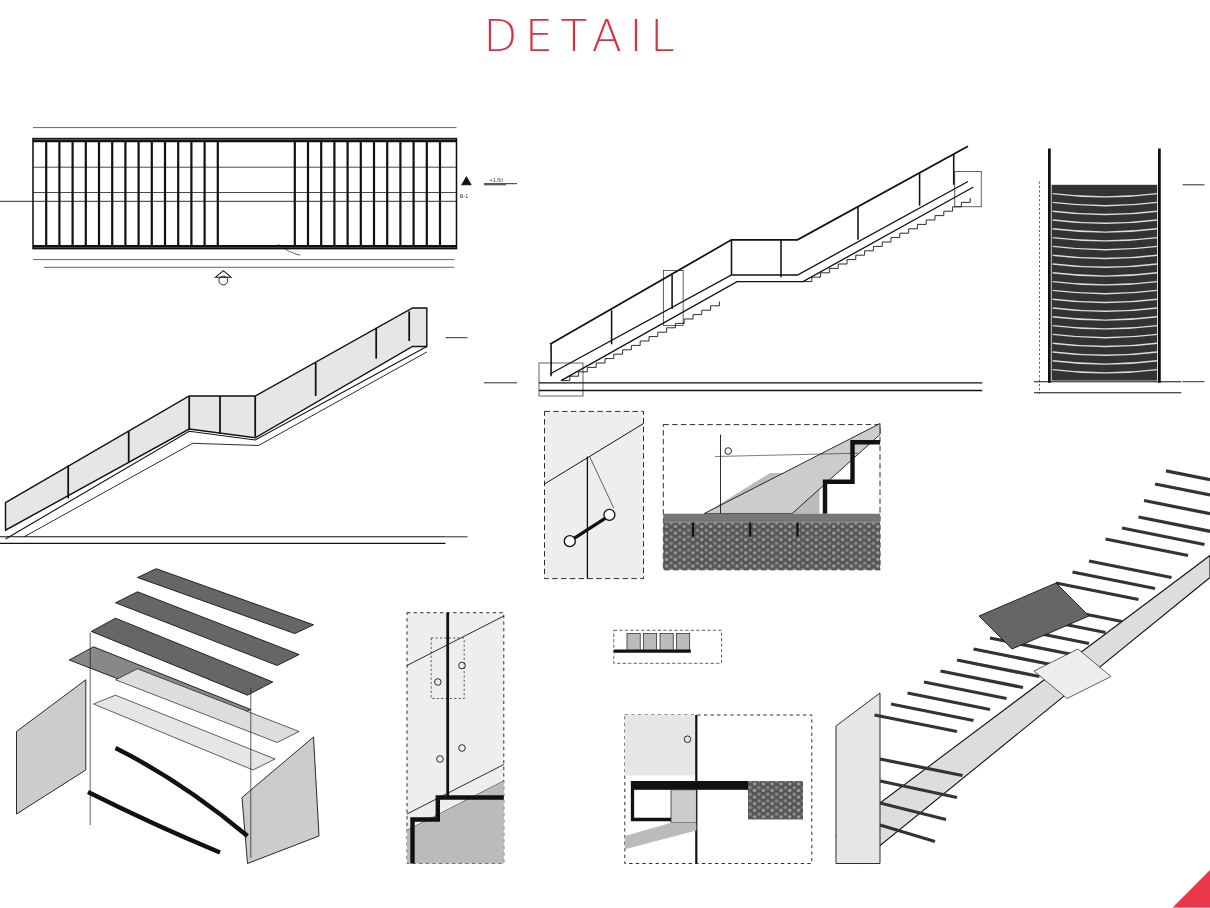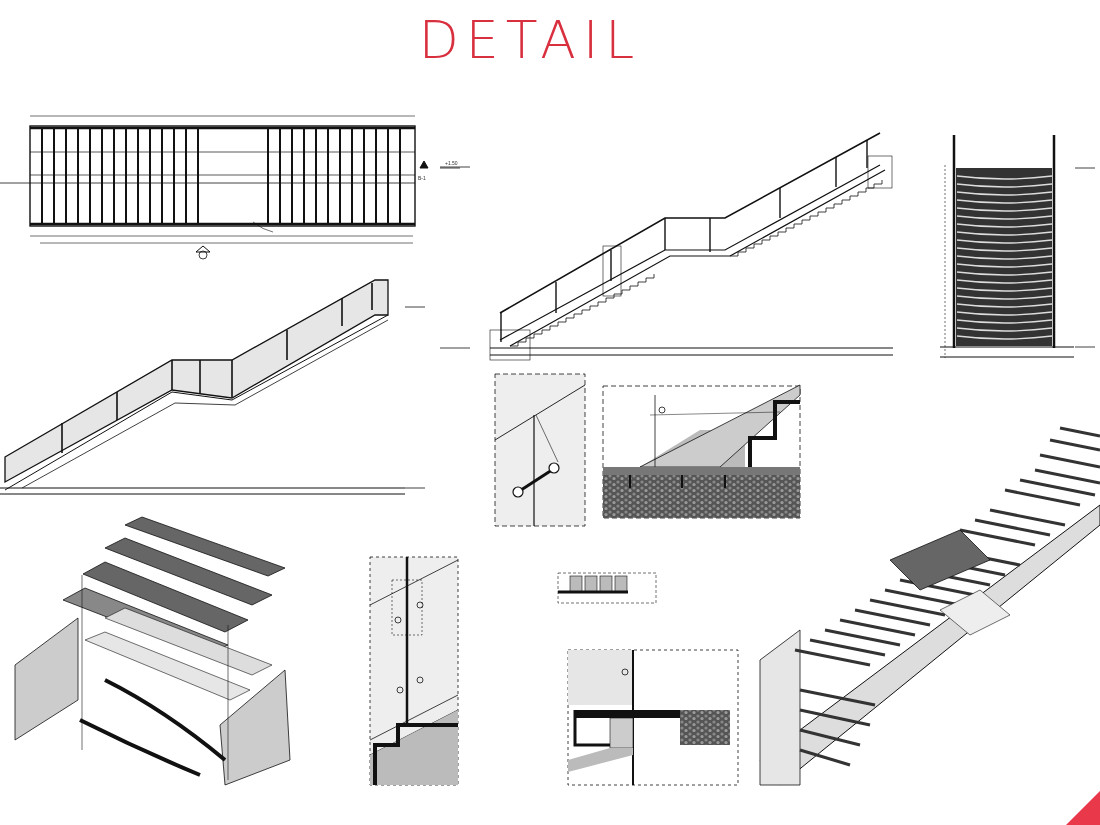--- a/index.html
+++ b/index.html
@@ -1,17 +1,17 @@
 <!DOCTYPE html>
 <html><head>
 <meta charset="utf-8">
 <style>
   html,body{margin:0;padding:0;background:#fff;}
   body{width:1100px;height:825px;position:relative;overflow:hidden;font-family:"Liberation Sans",sans-serif;}
-  .title{position:absolute;left:0;top:10px;width:1060px;text-align:center;font-size:52px;letter-spacing:7px;color:#d9303f;font-family:"DejaVu Sans",sans-serif;font-weight:300;}
+  .title{position:absolute;left:0;top:10px;width:1060px;text-align:center;font-size:40px;letter-spacing:7px;color:#d9303f;font-family:"DejaVu Sans",sans-serif;font-weight:300;}
   svg{position:absolute;left:0;top:0;}
   .corner{position:absolute;right:0;bottom:0;width:0;height:0;border-left:34px solid transparent;border-bottom:34px solid #e8384a;}
   .lbl{font-family:"Liberation Sans",sans-serif;font-size:5px;fill:#333;}
 </style>
 </head>
 <body>
 
 <div class="title">DETAIL</div>
 
 <svg width="1100" height="825" viewBox="0 0 1100 825">

